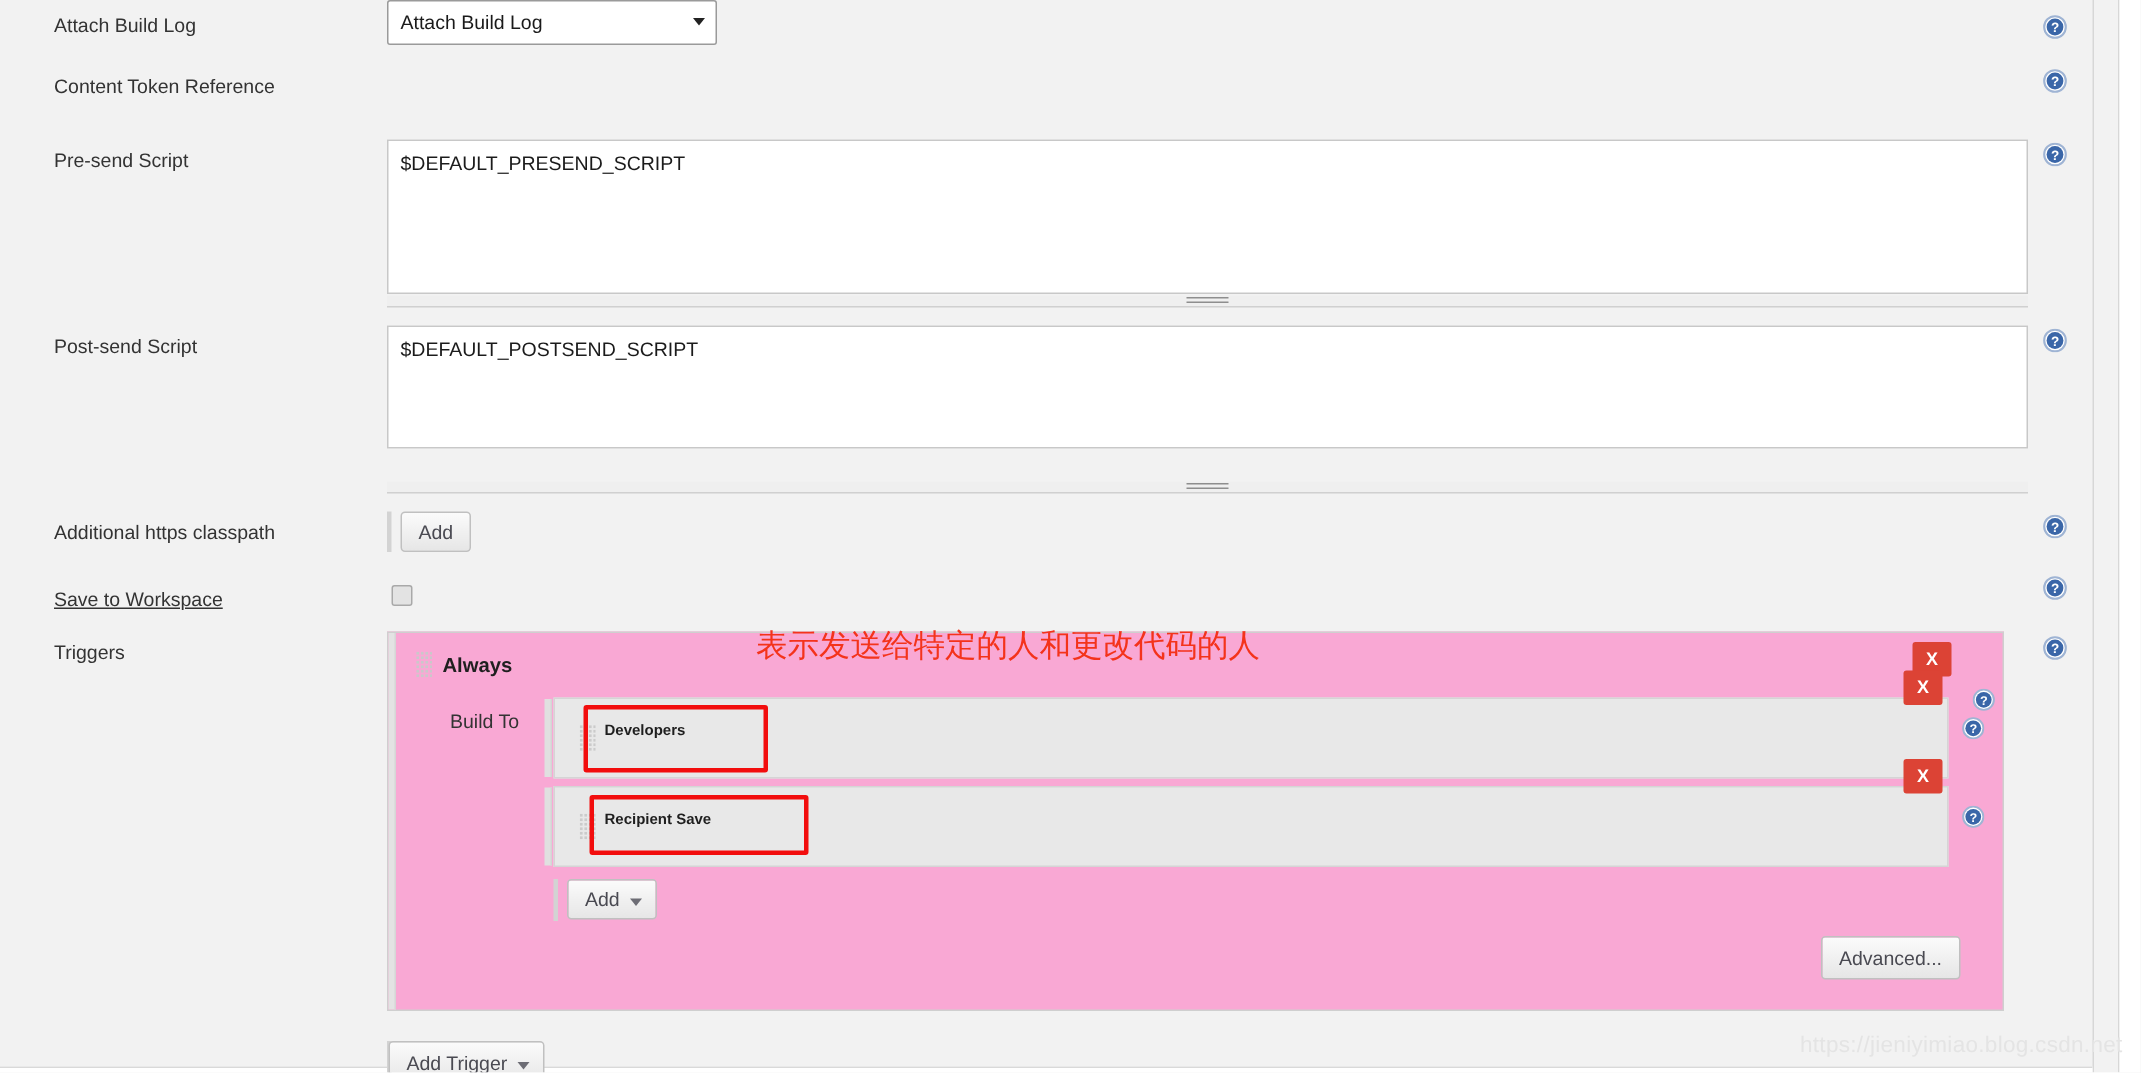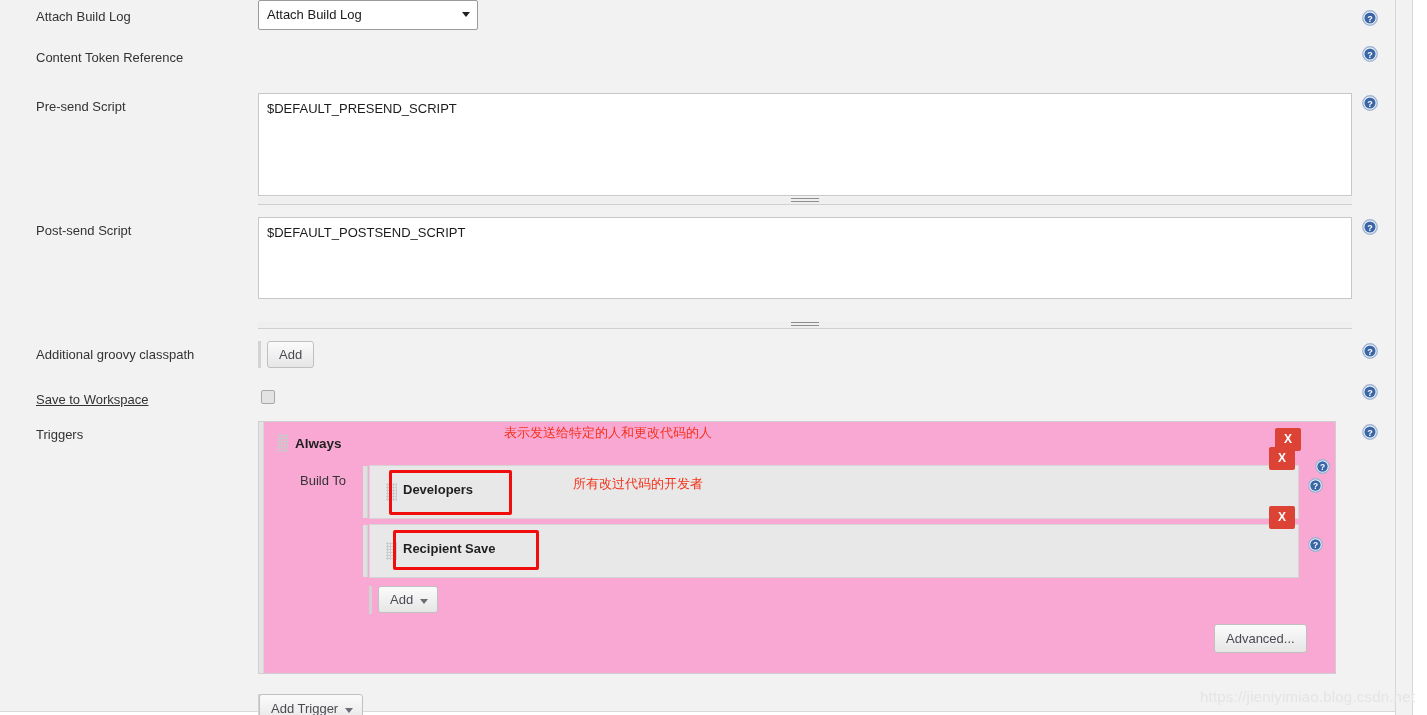--- a/index.html
+++ b/index.html
@@ -246,21 +246,21 @@
     left: -7px; top: 0; bottom: 0;
     width: 4px;
     background: #e0e0e0;
     border-right: 1px solid #d4d4d4;
   }
   .recipient-name {
     position: absolute;
     left: 33px;
     top: 16px;
     font-weight: bold;
-    font-size: 13px;
+    font-size: 10px;
     color: #1f1f1f;
     white-space: nowrap;
   }
   .recipient-handle {
     position: absolute;
     left: 16px;
     top: 17px;
   }
   .x-btn {
     position: absolute;
@@ -282,22 +282,22 @@
   
   .annot-box {
     position: absolute;
     border: 3px solid #f20d0d;
     border-radius: 2px;
     pointer-events: none;
   }
   .annot-text {
     position: absolute;
     color: #f4331b;
-    font-size: 13px;
-    font-family: Liberation Sans, sans-serif;
+    font-size: 21px;
+    font-family: Liberation Mono, monospace;
     white-space: nowrap;
     line-height: 22px;
   }
 
   .watermark {
     position: absolute;
     color: #e4e4e4;
     font-size: 15px;
     white-space: nowrap;
     letter-spacing: .2px;
@@ -369,21 +369,21 @@
     <span class="help-icon" style="left:1362px; top:-4px;">
       <svg width="16" height="16" viewBox="0 0 16 16">
         <circle cx="8" cy="8" r="7.2" fill="#ffffff" stroke="#9fb4d4" stroke-width="1.4"></circle>
         <circle cx="8" cy="8" r="5.6" fill="#3a66a8"></circle>
         <text x="8" y="11.6" font-size="9" font-weight="bold" fill="#ffffff" text-anchor="middle" font-family="Liberation Sans, sans-serif">?</text>
       </svg>
     </span>
   </div>
 
   <div class="row" style="top:347px;">
-    <div class="row-label" style="top:0px;">Additional groovy classpath</div>
+    <div class="row-label" style="top:0px;">Additional https classpath</div>
     <div class="row-field" style="top:-6px; position:absolute;">
       <div style="position:relative; height:27px; padding-left:9px;">
         <span class="btn-guide"></span>
         <button class="btn">Add</button>
       </div>
     </div>
     <span class="help-icon" style="left:1362px; top:-4px;">
       <svg width="16" height="16" viewBox="0 0 16 16">
         <circle cx="8" cy="8" r="7.2" fill="#ffffff" stroke="#9fb4d4" stroke-width="1.4"></circle>
         <circle cx="8" cy="8" r="5.6" fill="#3a66a8"></circle>
@@ -485,17 +485,16 @@
         <span>Add Trigger</span>
         <span class="caret" style="top:13px;"></span>
       </button>
     </div>
   </div>
 
   <div class="annot-box" style="left:389px; top:470px; width:117px; height:39px;"></div>
   <div class="annot-box" style="left:393px; top:530px; width:140px; height:34px;"></div>
 
   <div class="annot-text" style="left:504px; top:422px;">表示发送给特定的人和更改代码的人</div>
-  <div class="annot-text" style="left:573px; top:473px;">所有改过代码的开发者</div>
 
   <div class="watermark" style="left:1200px; top:688px;">https://jieniyimiao.blog.csdn.net</div>
 
 </div>
 
 </body></html>

